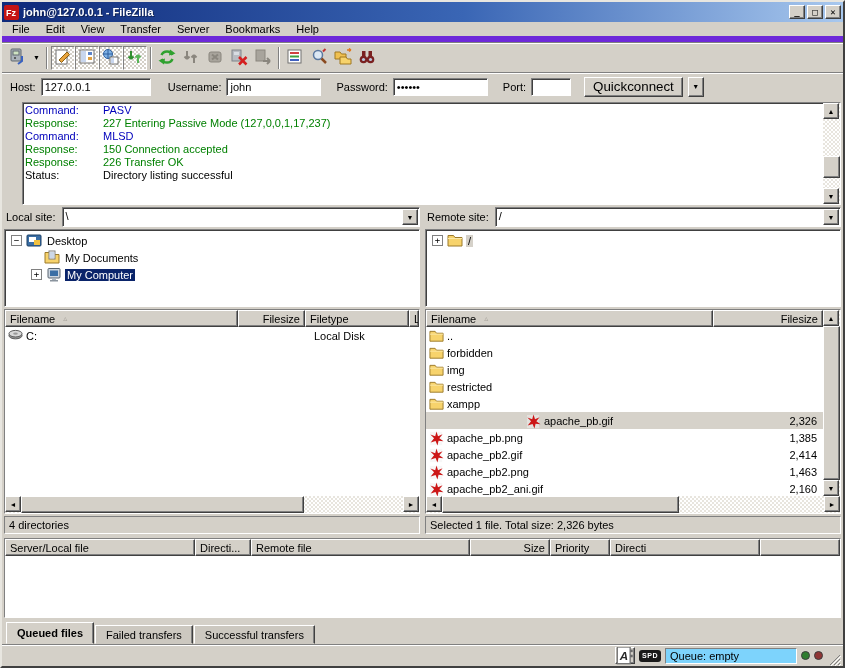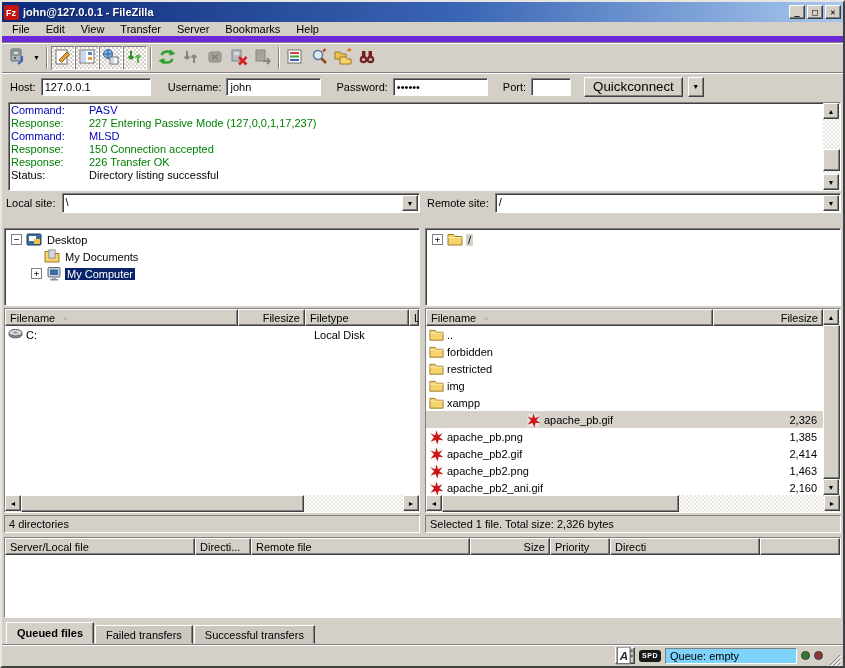--- a/index.html
+++ b/index.html
@@ -25,39 +25,39 @@
   .tb-btn.disabled svg *{fill:#a8a49c !important;stroke:#8a867e !important;}
   .tb-drop{width:13px;height:24px;display:flex;align-items:center;justify-content:center;font-size:7px;}
   .tb-sep{width:2px;height:22px;margin:0 3px;border-left:1px solid #808080;border-right:1px solid #fff;}
   
   .quickbar{height:28px;display:flex;align-items:center;gap:5px;padding-left:8px;border-top:1px solid #808080;box-shadow:inset 0 1px 0 #fff;flex:0 0 auto;}
   .qc-label{white-space:nowrap;}
   .qc-input{height:18px;background:#fff;padding:1px 3px;font-size:11px;outline:none;}
   .btn{height:20px;padding:2px 8px;display:flex;align-items:center;justify-content:center;}
   .qc-droparrow{width:16px;height:20px;display:flex;align-items:center;justify-content:center;font-size:7px;}
   
-  .logwrap{margin:2px 2px 0 6px;height:89px;display:flex;background:#fff;flex:0 0 auto;}
+  .logwrap{margin:2px 2px 0 20px;height:103px;display:flex;background:#fff;flex:0 0 auto;}
   .logtext{flex:1;padding:1px 2px;overflow:hidden;}
   .log-line{display:flex;height:13px;line-height:13px;white-space:nowrap;}
   .log-label{width:78px;flex:0 0 auto;}
   .t-command{color:var(--log-command,#0000bb);}
   .t-response{color:var(--log-response,#008000);}
   .t-status{color:#000;}
   
   .vscroll{width:17px;flex:0 0 auto;display:flex;flex-direction:column;background-image:conic-gradient(#ffffff 0 25%,#e8e5de 0 50%,#ffffff 0 75%,#e8e5de 0);background-size:4px 4px;position:relative;}
   .hscroll{height:17px;flex:0 0 auto;display:flex;background-image:conic-gradient(#ffffff 0 25%,#e8e5de 0 50%,#ffffff 0 75%,#e8e5de 0);background-size:4px 4px;}
   .sb-btn{width:16px;height:16px;flex:0 0 auto;display:flex;align-items:center;justify-content:center;font-size:7px;color:#000;}
   .sb-thumb{background:#d4d0c8;}
   
   .panes{display:flex;margin:2px;flex:0 0 auto;}
   .pane{display:flex;flex-direction:column;}
   .pane.left{width:416px;flex:0 0 auto;}
   .pane.right{flex:1;}
   .splitter{width:5px;flex:0 0 auto;}
-  .siterow{height:20px;display:flex;align-items:center;margin-bottom:15px;}
+  .siterow{height:20px;display:flex;align-items:center;margin-bottom:2px;}
   .sitelabel{padding:0 6px 0 2px;white-space:nowrap;}
   .combo{flex:1;height:20px;display:flex;background:#fff;}
   .combo .cval{flex:1;padding:2px 3px;white-space:nowrap;overflow:hidden;}
   .combo .cbtn{width:16px;height:16px;margin:1px;display:flex;align-items:center;justify-content:center;font-size:7px;}
   .tree{height:78px;background:#fff;padding:2px 0;overflow:hidden;margin-bottom:2px;}
   .tree-row{display:flex;align-items:center;height:17px;white-space:nowrap;}
   .expander{width:11px;height:11px;flex:0 0 auto;background:#fff;border:1px solid #808080;display:flex;align-items:center;justify-content:center;font-size:9px;line-height:9px;margin-right:4px;font-family:"DejaVu Sans Mono",monospace;}
   .tree-icon{width:16px;height:15px;margin-right:3px;flex:0 0 auto;}
   .tree-label{padding:0 2px;}
   .tree-label.selected{background:var(--sel-active,#0a246a);color:#fff;}
@@ -403,28 +403,28 @@
                   <div class="fcell" style="width: 287px;"><span class="ficon"><svg viewBox="0 0 16 14">
                         <path d="M1 2.5 h5.5 l1.5 2 H15 v8.5 H1 Z" fill="#f7d36c" stroke="#9c7a2a"></path>
                         <path d="M1 5.5 H15" stroke="#fce9a8"></path>
                       </svg></span>forbidden</div>
                   <div class="fcell right" style="flex: 1 1 0%;"></div>
                 </div>
                 <div class="frow">
                   <div class="fcell" style="width: 287px;"><span class="ficon"><svg viewBox="0 0 16 14">
                         <path d="M1 2.5 h5.5 l1.5 2 H15 v8.5 H1 Z" fill="#f7d36c" stroke="#9c7a2a"></path>
                         <path d="M1 5.5 H15" stroke="#fce9a8"></path>
-                      </svg></span>restricted</div>
+                      </svg></span>img</div>
                   <div class="fcell right" style="flex: 1 1 0%;"></div>
                 </div>
                 <div class="frow">
                   <div class="fcell" style="width: 287px;"><span class="ficon"><svg viewBox="0 0 16 14">
                         <path d="M1 2.5 h5.5 l1.5 2 H15 v8.5 H1 Z" fill="#f7d36c" stroke="#9c7a2a"></path>
                         <path d="M1 5.5 H15" stroke="#fce9a8"></path>
-                      </svg></span>img</div>
+                      </svg></span>restricted</div>
                   <div class="fcell right" style="flex: 1 1 0%;"></div>
                 </div>
                 <div class="frow">
                   <div class="fcell" style="width: 287px;"><span class="ficon"><svg viewBox="0 0 16 14">
                         <path d="M1 2.5 h5.5 l1.5 2 H15 v8.5 H1 Z" fill="#f7d36c" stroke="#9c7a2a"></path>
                         <path d="M1 5.5 H15" stroke="#fce9a8"></path>
                       </svg></span>xampp</div>
                   <div class="fcell right" style="flex: 1 1 0%;"></div>
                 </div>
                 <div class="frow selected">

